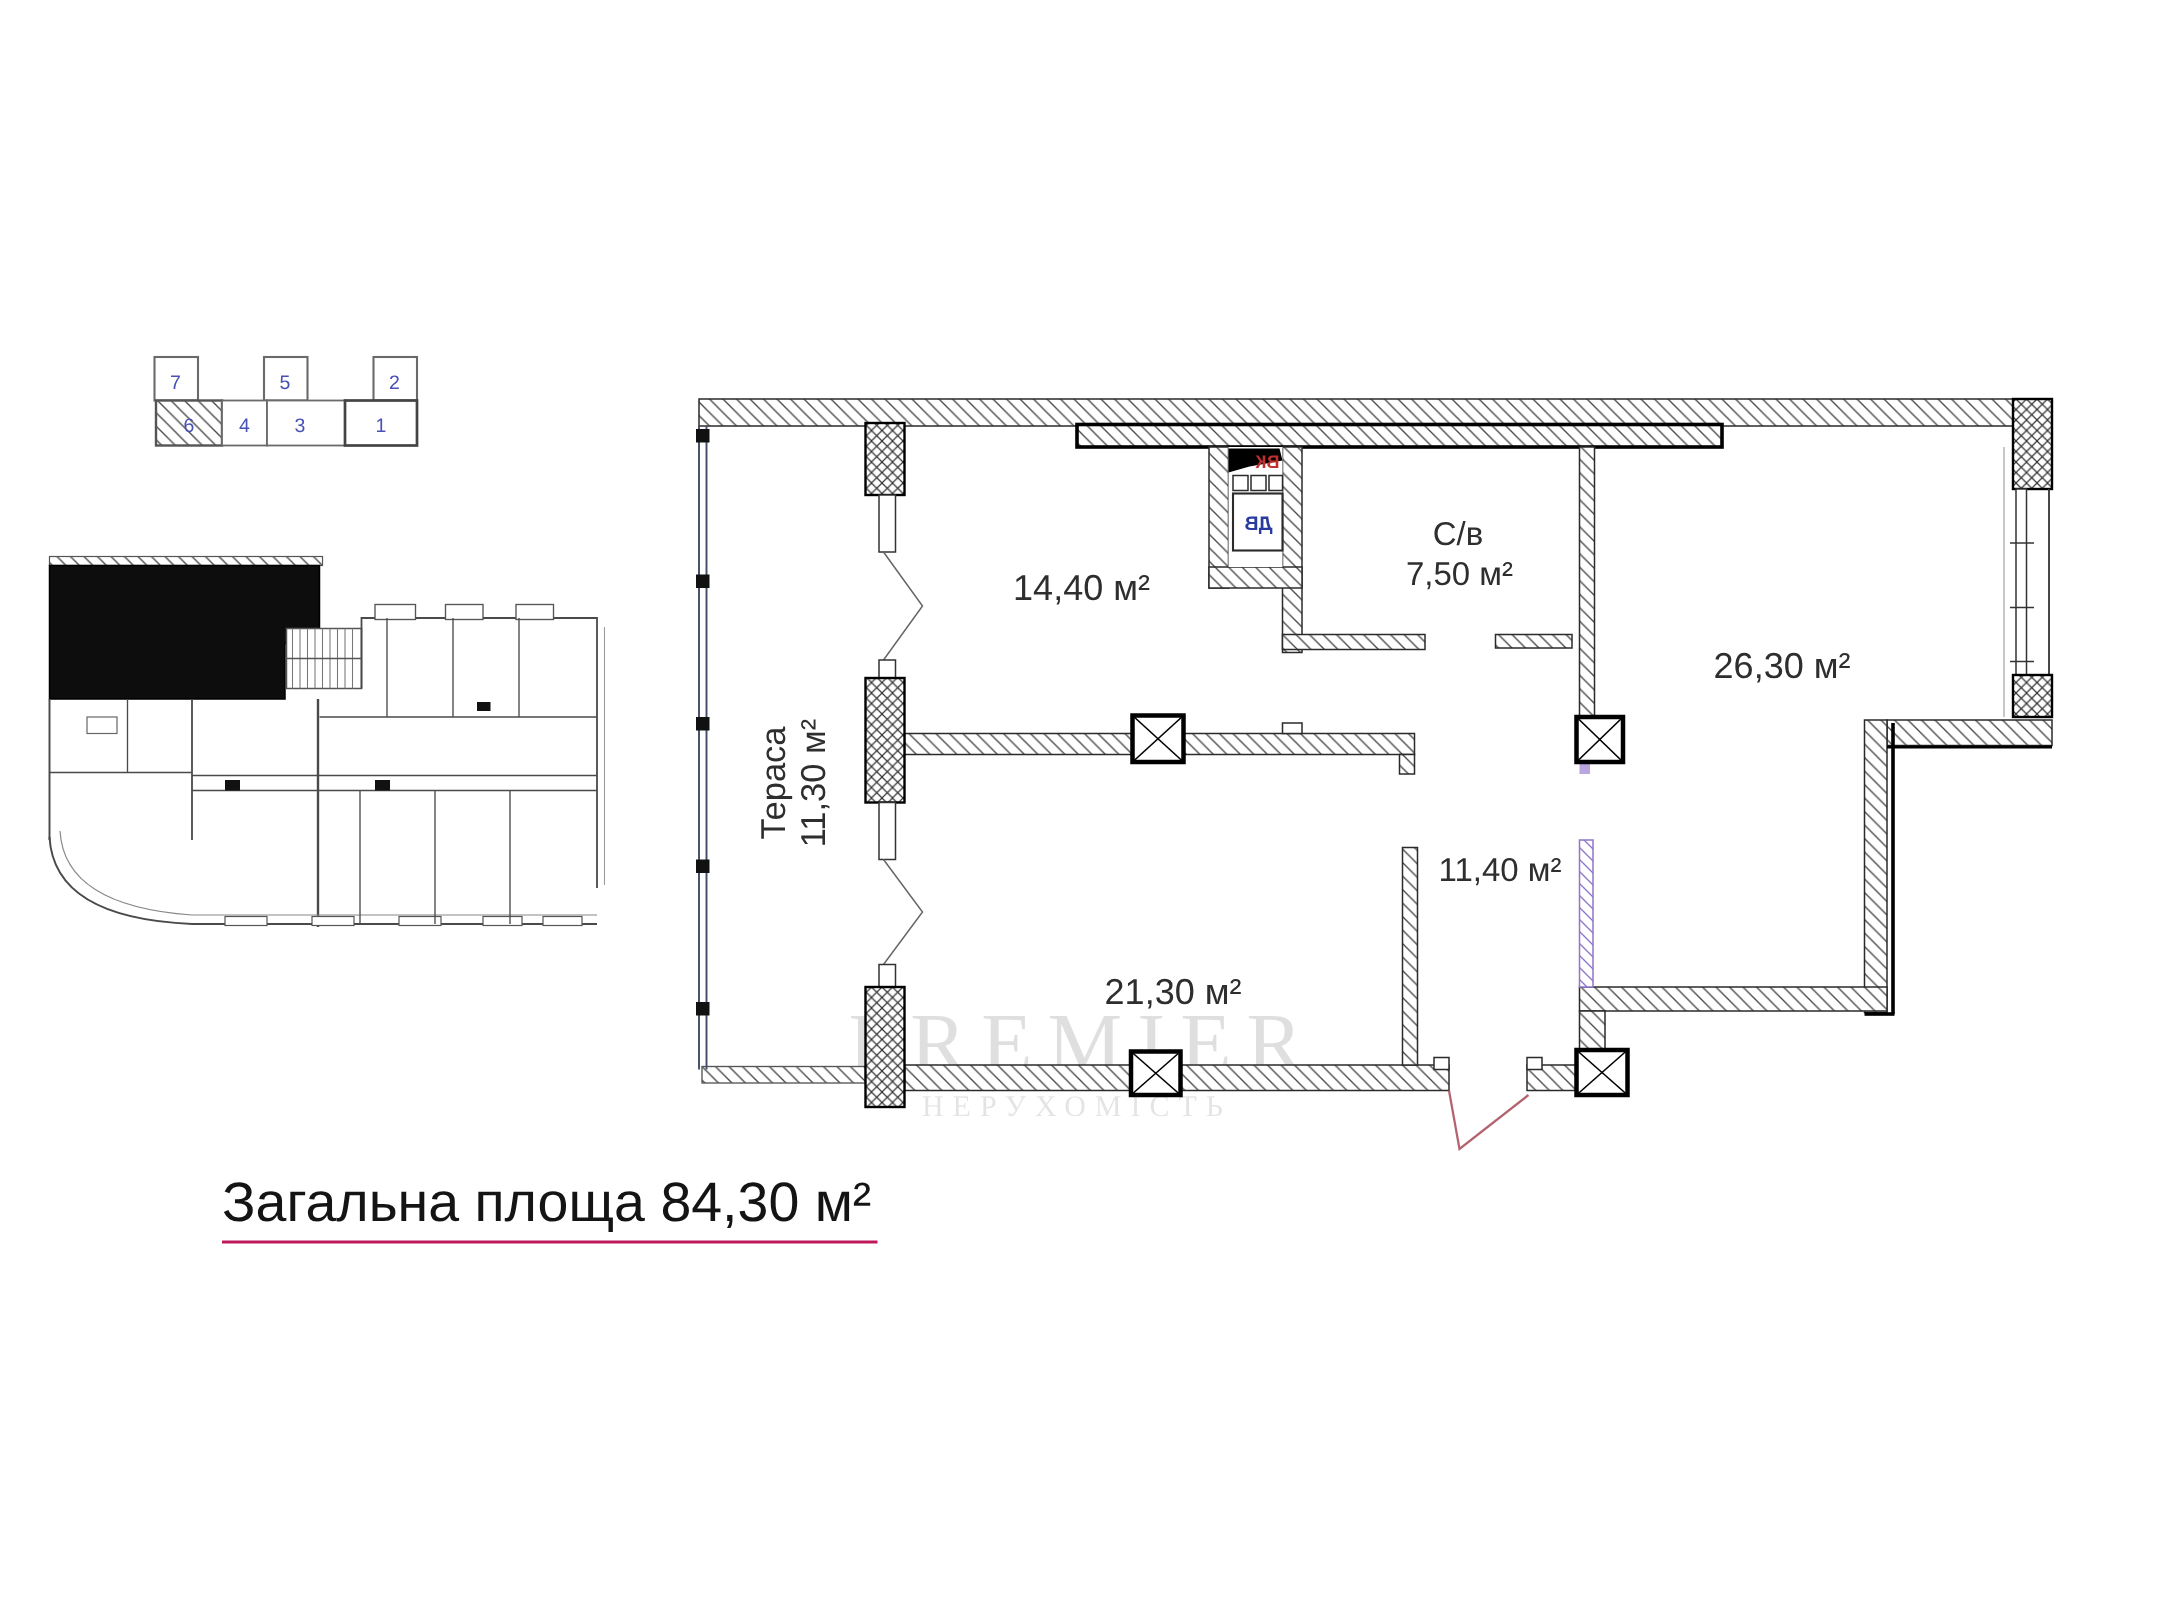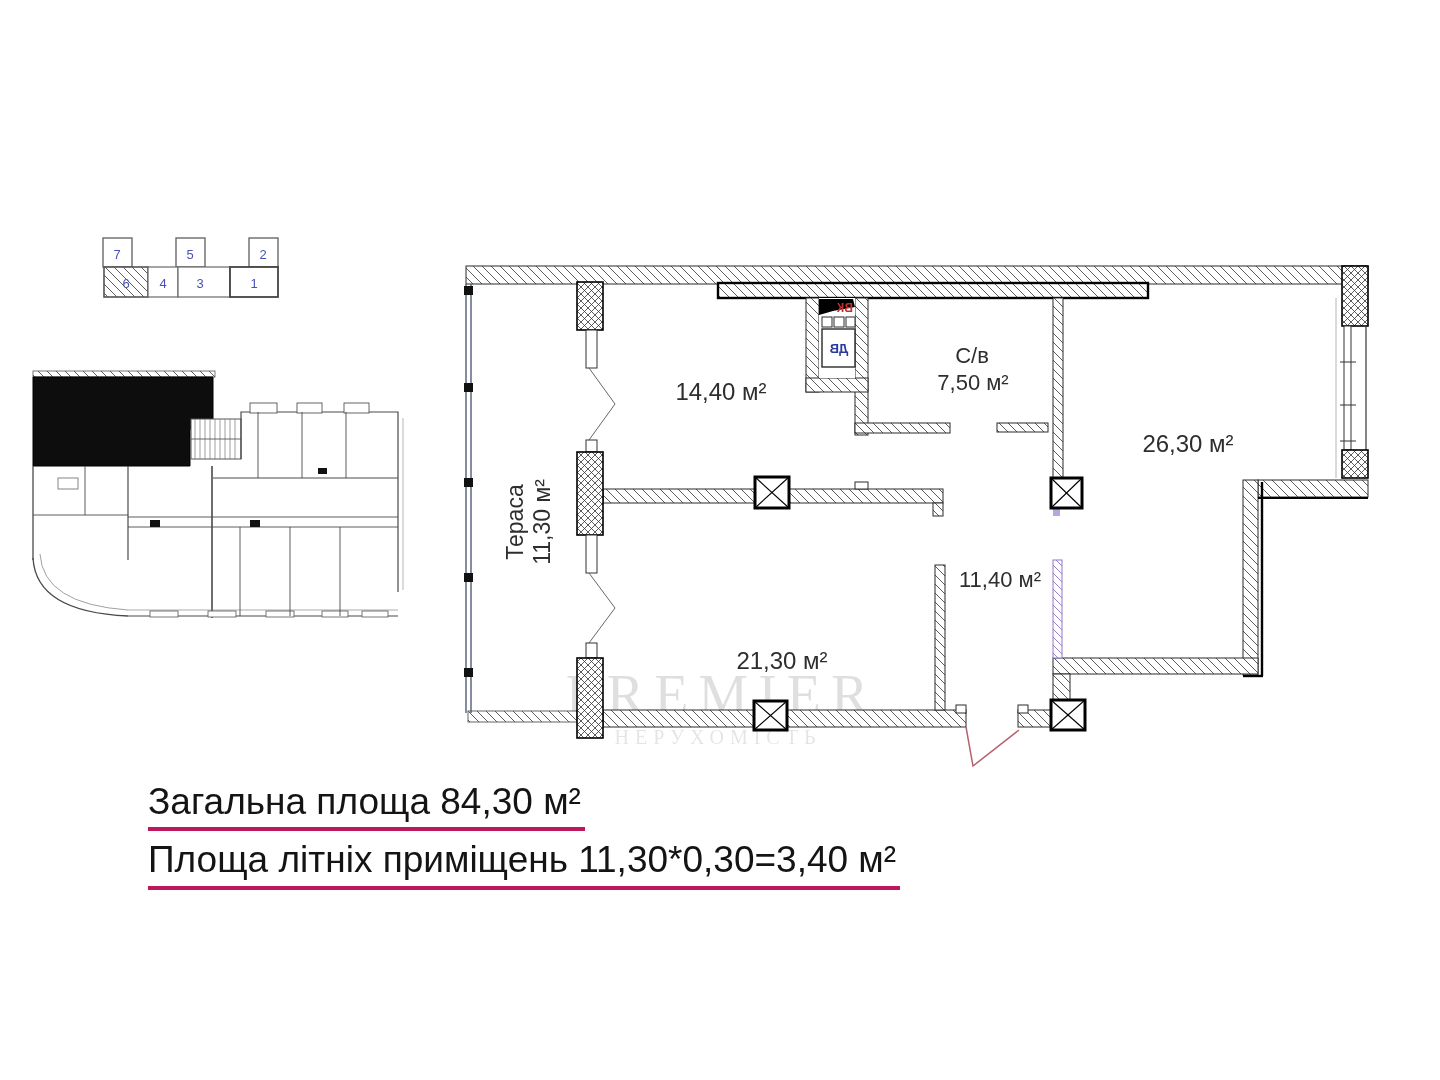--- a/index.html
+++ b/index.html
@@ -8,21 +8,21 @@
     font-family:"Liberation Sans", sans-serif; overflow:hidden;
   }
   .plan-svg { position:absolute; left:0; top:0; }
   .summary {
     position:absolute; left:148px; top:778px;
     color:#141414; font-size:37px; line-height:1.28;
     font-family:"Liberation Sans", sans-serif;
   }
   .s-line {
     display:table; padding:0 4px 2px 0; margin-bottom:5px;
-    border-bottom:4px solid #be185d; white-space:nowrap;
+    border-bottom:2px solid #be185d; white-space:nowrap;
   }
   text { font-family:"Liberation Sans", sans-serif; }
   .wm1 { font-family:"Liberation Serif", serif; letter-spacing:10px; }
   .wm2 { font-family:"Liberation Serif", serif; letter-spacing:6px; }
   .roomlbl { fill:#2e2e2e; }
   .numlbl { fill:#4a51b5; }
 </style>
 </head>
 <body>
 
@@ -226,16 +226,15 @@
       <text class="roomlbl" x="1000" y="587" font-size="22" text-anchor="middle">11,40 м²</text>
       <text class="roomlbl" x="782" y="669" font-size="24" text-anchor="middle">21,30 м²</text>
       <text class="roomlbl" transform="translate(523,522) rotate(-90)" font-size="23" text-anchor="middle">Тераса</text>
       <text class="roomlbl" transform="translate(550,522) rotate(-90)" font-size="23" text-anchor="middle">11,30 м²</text>
     </g>
   </g>
 </svg>
 
 <div class="summary">
   <div class="s-line">Загальна площа 84,30 м²</div>
-  <div class="s-line">Площа літніх приміщень 11,30*0,30=3,40 м²</div>
 </div>
 
 </div>
 
 </body></html>

